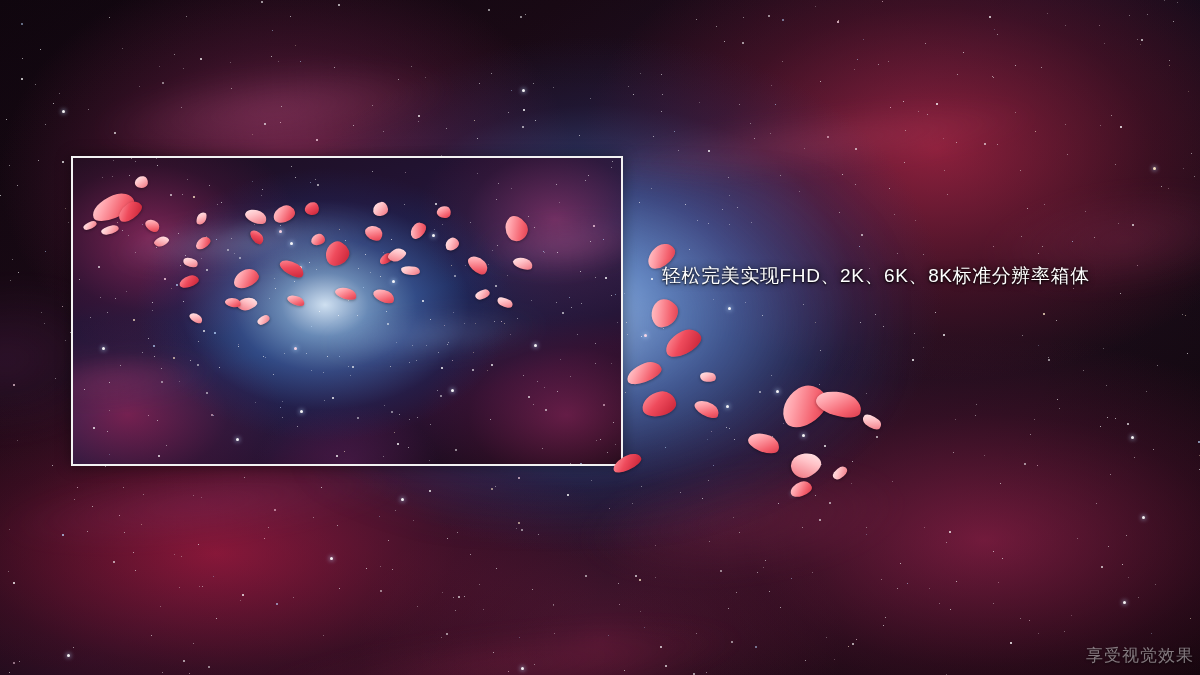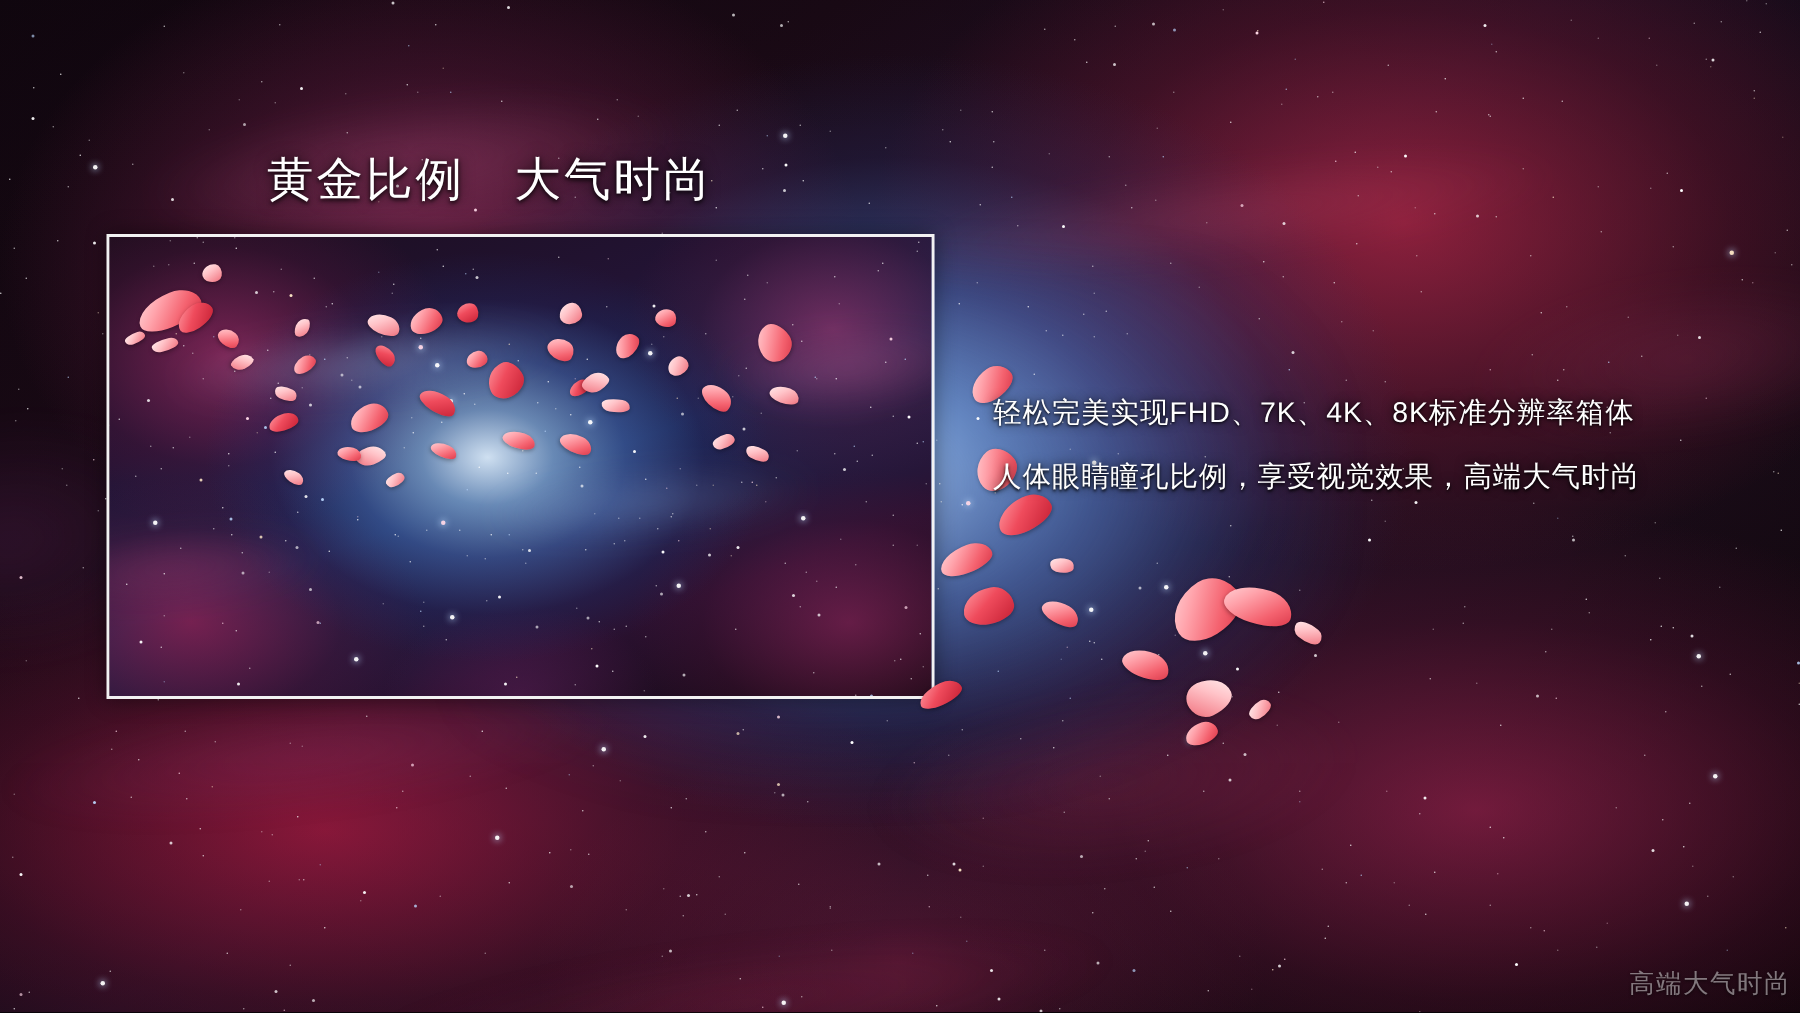--- a/index.html
+++ b/index.html
@@ -795,21 +795,20 @@
       <i class="star-dot star-xl" style="left:264.3px;top:277.2px;opacity:0.95;background:#ffffff"></i>
       <i class="star-dot star-lg" style="left:659.2px;top:410.2px;opacity:0.67;background:#ffe9c8"></i>
       <i class="star-dot" style="left:617.6px;top:582.5px;opacity:0.69;background:#ffffff"></i>
       <i class="star-dot" style="left:587.2px;top:363.6px;opacity:0.69;background:#ffffff"></i>
       <i class="star-dot" style="left:1041.0px;top:66.5px;opacity:0.68;background:#ffffff"></i>
       <i class="star-dot" style="left:922.8px;top:253.5px;opacity:0.52;background:#ffffff"></i>
       <i class="star-dot" style="left:231.8px;top:378.6px;opacity:0.65;background:#ffffff"></i>
       <i class="star-dot" style="left:201.3px;top:497.4px;opacity:0.35;background:#ffffff"></i>
     </div>
 
-  <div class="title">黄金比例　大气时尚</div>
 
   <div class="photo-frame">
     <div class="photo-inner"></div>
     <div class="photo-wisps"></div>
     <div class="stars" id="photo-stars">
         <i class="star-dot" style="left:69.2px;top:193.8px;opacity:0.59;background:#ffffff"></i>
         <i class="star-dot" style="left:180.5px;top:66.0px;opacity:0.42;background:#ffffff"></i>
         <i class="star-dot" style="left:264.9px;top:157.0px;opacity:0.81;background:#ffffff"></i>
         <i class="star-dot" style="left:97.6px;top:130.2px;opacity:0.40;background:#ffe9c8"></i>
         <i class="star-dot" style="left:124.9px;top:182.9px;opacity:0.70;background:#ffffff"></i>
@@ -1121,19 +1120,18 @@
       <span class="petal petal" style="left:816px;top:392px;width:46px;height:24px;transform:rotate(18deg);"></span>
       <span class="petal petal" style="left:748px;top:434px;width:32px;height:18px;transform:rotate(22deg);"></span>
       <span class="petal petal-pale" style="left:794px;top:450px;width:24px;height:30px;transform:rotate(66deg);"></span>
       <span class="petal petal" style="left:790px;top:482px;width:22px;height:14px;transform:rotate(-18deg);"></span>
       <span class="petal petal-deep" style="left:612px;top:456px;width:30px;height:14px;transform:rotate(-24deg);"></span>
       <span class="petal petal-pale petal-sliver" style="left:862px;top:416px;width:20px;height:12px;transform:rotate(40deg);"></span>
       <span class="petal petal-pale petal-sliver" style="left:832px;top:468px;width:16px;height:10px;transform:rotate(-30deg);"></span>
     </div>
 
   <div class="body-copy">
-    <div class="copy-line">轻松完美实现FHD、7K、4K、8K标准分辨率箱体</div>
-    <div class="copy-line">人体眼睛瞳孔比例，享受视觉效果，高端大气时尚</div>
+    <div class="copy-line">轻松完美实现FHD、2K、6K、8K标准分辨率箱体</div>
   </div>
 
-  <div class="watermark">高端大气时尚</div>
+  <div class="watermark">享受视觉效果</div>
 
 </div>
 
 </body></html>

